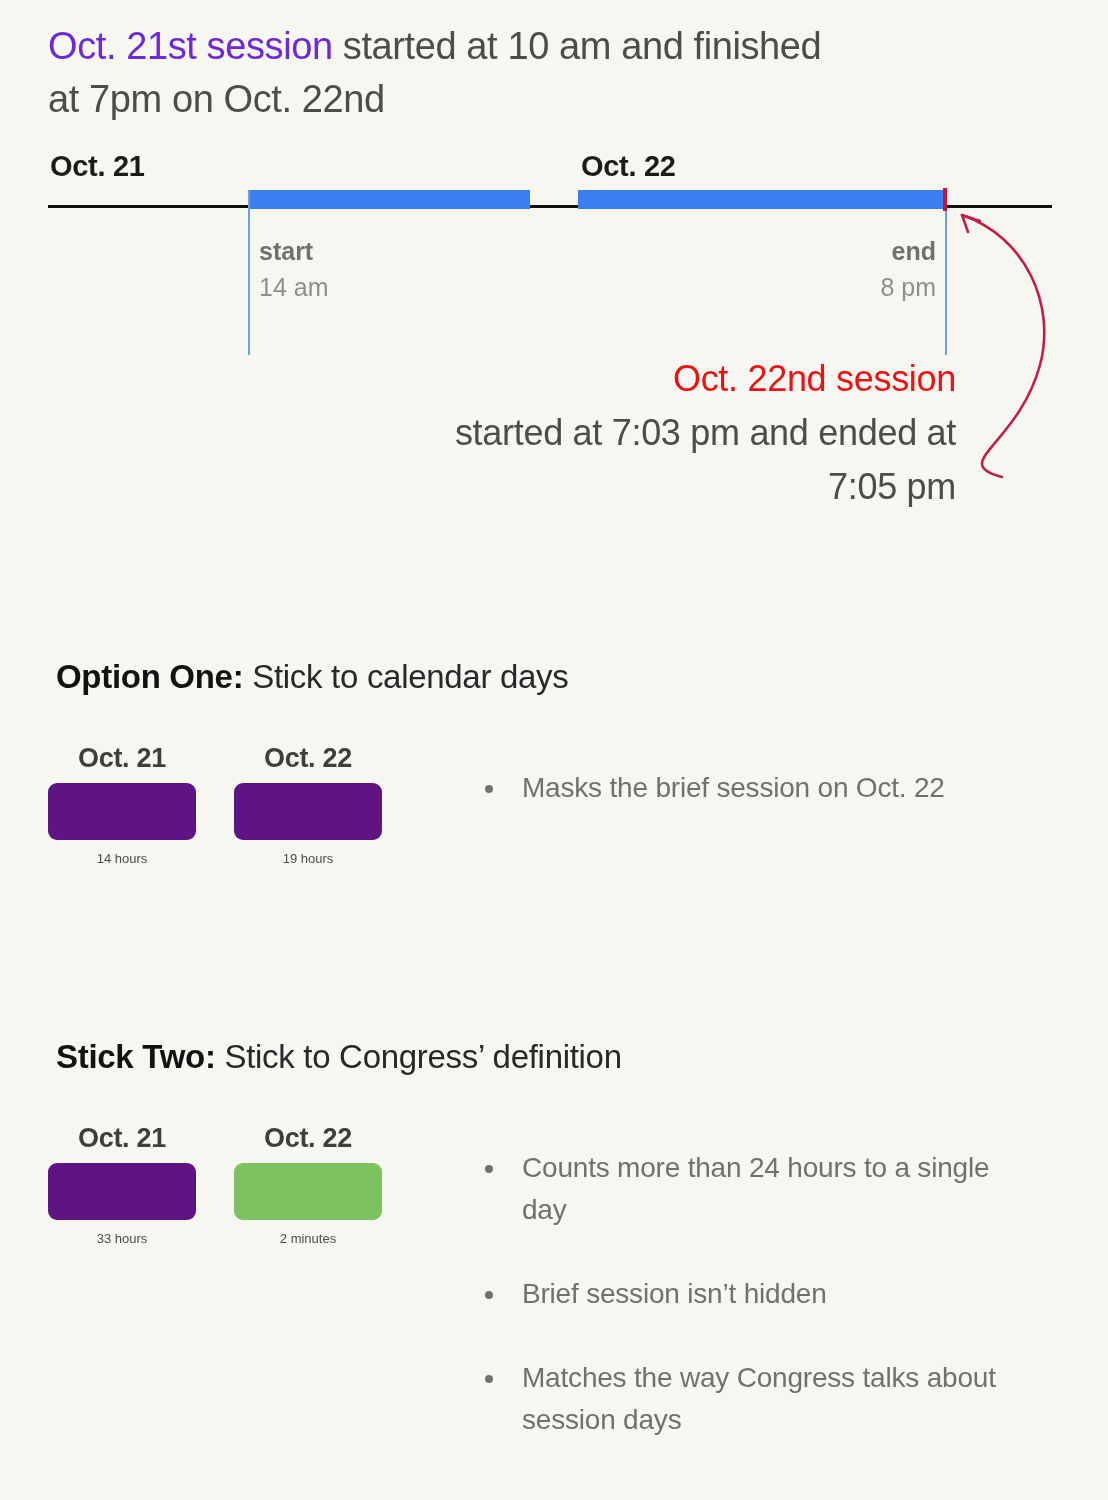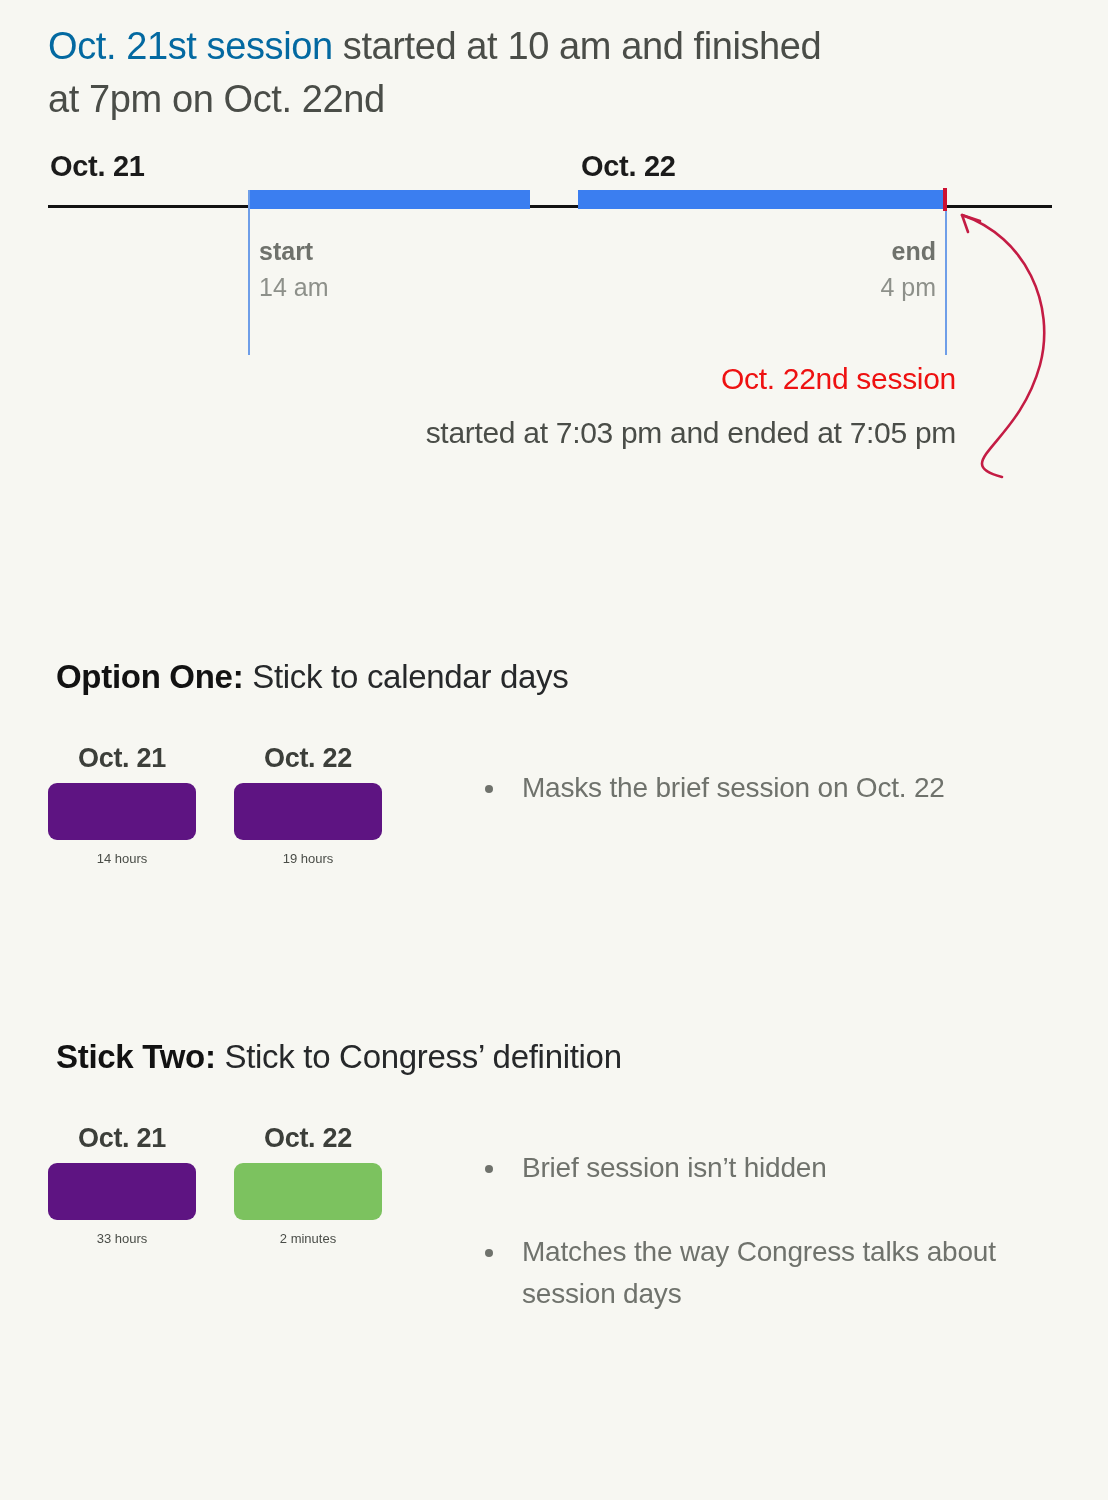--- a/index.html
+++ b/index.html
@@ -27,21 +27,21 @@
     position: absolute;
     left: 48px;
     top: 20px;
     width: 800px;
     font-size: 38px;
     line-height: 53px;
     color: #4a4d48;
     letter-spacing: -0.4px;
   }
   .headline .hl-blue {
-    color: #0369a1;
+    color: #6d28d9;
   }
 
   
   .timeline {
     position: absolute;
     left: 0;
     top: 150px;
     width: 1108px;
     height: 180px;
   }
@@ -118,21 +118,21 @@
     text-align: right;
   }
 
   
   .annot {
     position: absolute;
     left: 400px;
     top: 352px;
     width: 556px;
     text-align: right;
-    font-size: 30px;
+    font-size: 36px;
     line-height: 54px;
     color: #4a4d48;
     letter-spacing: -0.3px;
   }
   .annot .an-red {
     color: #ee1111;
     display: block;
   }
   .arrow-svg {
     position: absolute;
@@ -252,21 +252,21 @@
     <div class="tl-vline v-end"></div>
     <div class="tl-tick-red"></div>
 
     <div class="tl-note start-note">
       <span class="nt-bold">start</span>
       <span class="nt-sub">14 am</span>
     </div>
 
     <div class="tl-note end-note">
       <span class="nt-bold">end</span>
-      <span class="nt-sub">4 pm</span>
+      <span class="nt-sub">8 pm</span>
     </div>
   </div>
 
   <svg class="arrow-svg" viewBox="0 0 178 290" fill="none">
     <path d="M 72 282 C 18 268, 88 250, 110 170 C 126 110, 96 42, 32 20" stroke="#c41c44" stroke-width="2.6" fill="none" stroke-linecap="round"></path>
     <path d="M 32 20 L 50 26 M 32 20 L 38 37" stroke="#c41c44" stroke-width="2.6" fill="none" stroke-linecap="round"></path>
   </svg>
 
   <div class="annot">
     <span class="an-red">Oct. 22nd session</span>
@@ -314,20 +314,24 @@
       <div class="swatch-col c2">
         <div class="sw-day">Oct. 22</div>
         <div class="sw-box" style="background: rgb(124, 194, 95);"></div>
         <div class="sw-amt">2 minutes</div>
       </div>
     </div>
 
     <ul class="bullets">
       <li>
         <span class="bullet-dot"></span>
+        <span>Counts more than 24 hours to a single day</span>
+      </li>
+      <li>
+        <span class="bullet-dot"></span>
         <span>Brief session isn’t hidden</span>
       </li>
       <li>
         <span class="bullet-dot"></span>
         <span>Matches the way Congress talks about session days</span>
       </li>
     </ul>
   </div>
 
 </div>

